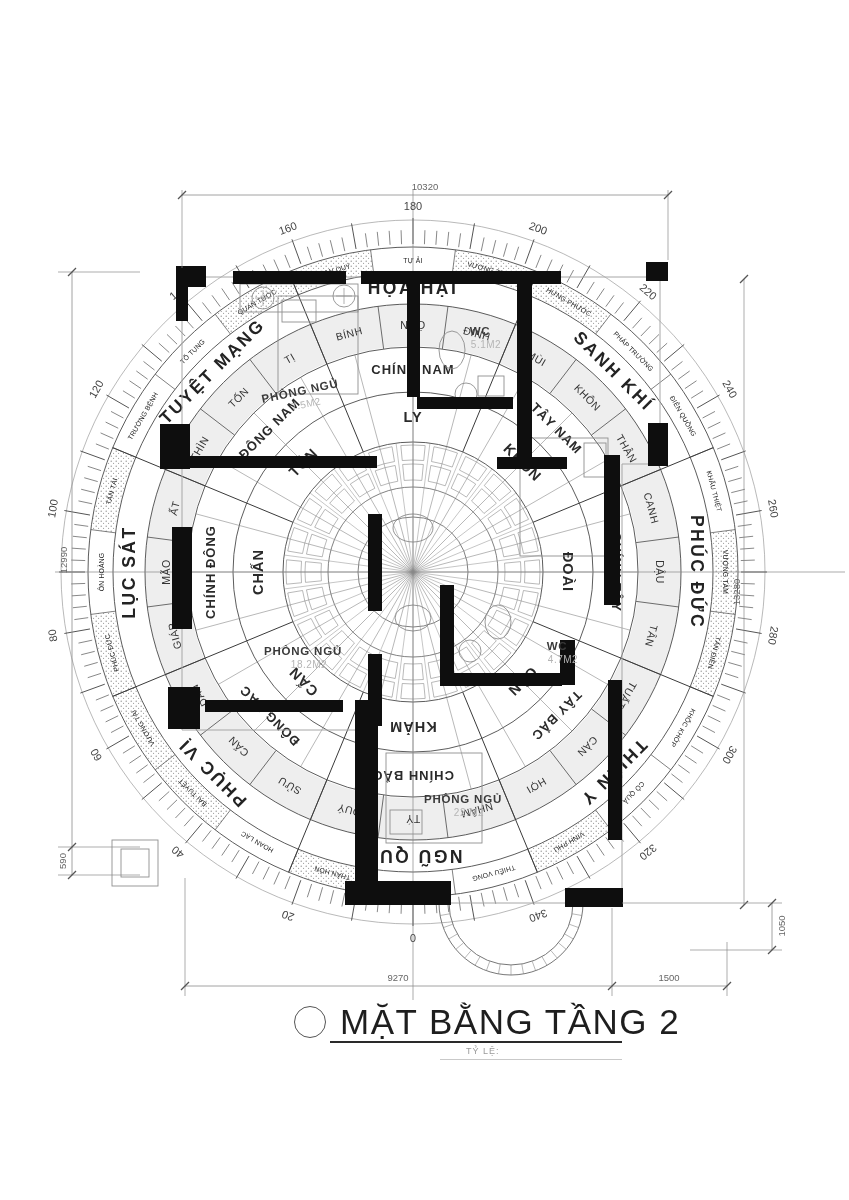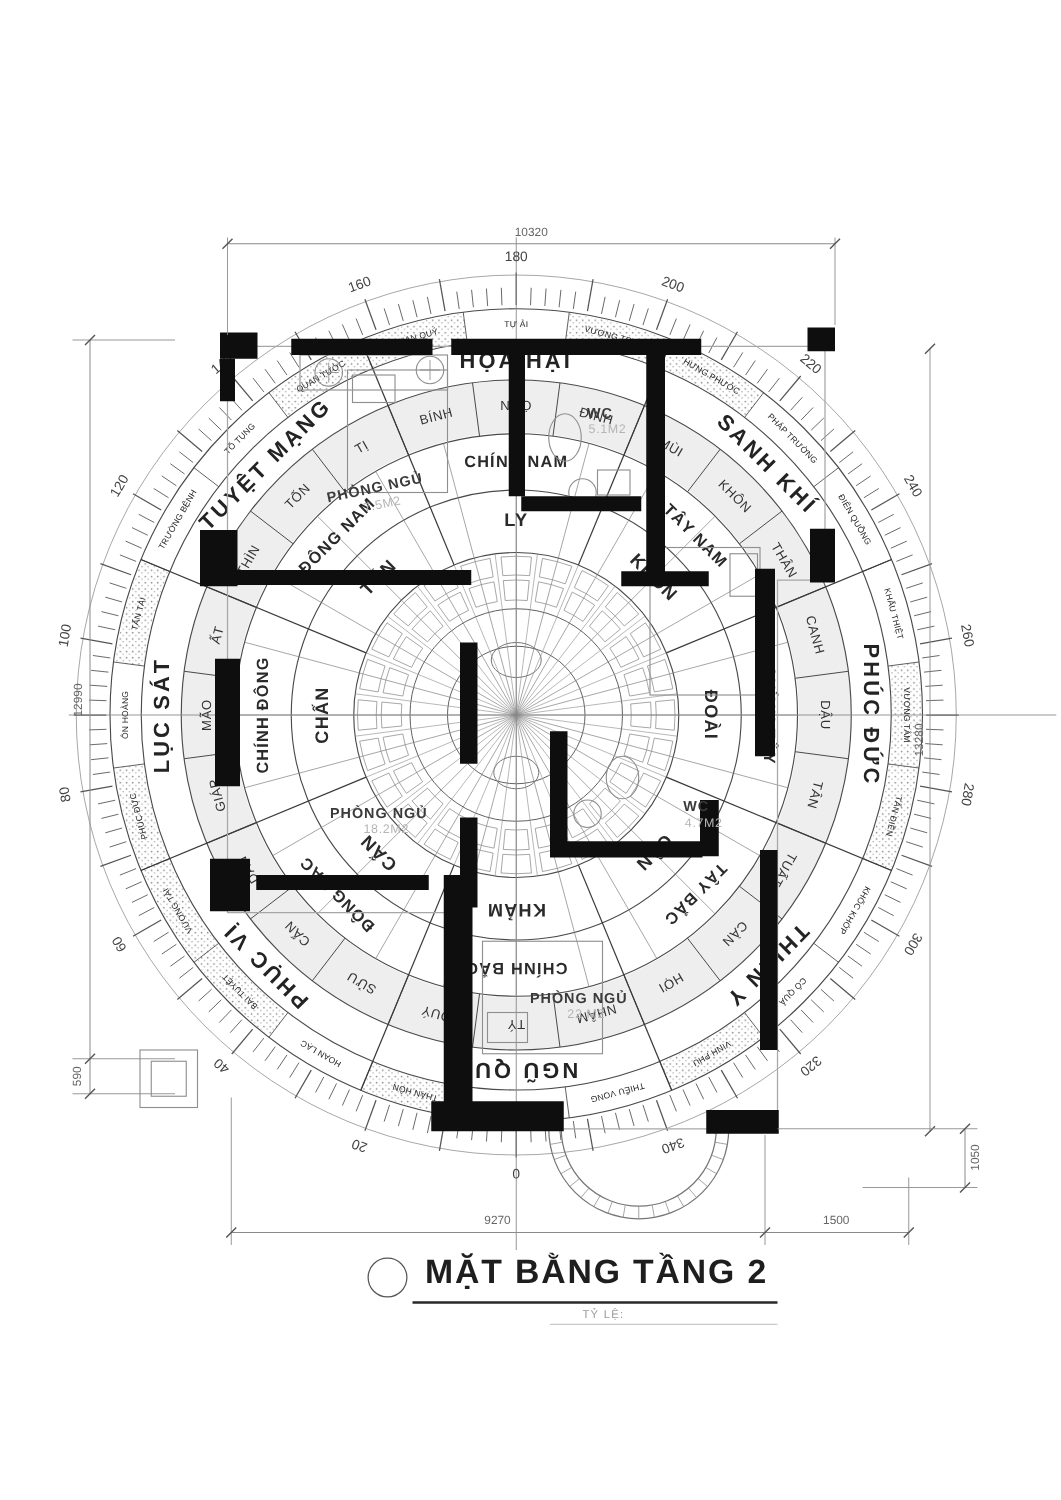--- a/index.html
+++ b/index.html
@@ -11,21 +11,21 @@
   .t-dir{font-size:13px;font-weight:bold;letter-spacing:1px;fill:#2a2a2a;}
   .t-tri{font-size:14.5px;font-weight:bold;fill:#2a2a2a;letter-spacing:1px;}
   .t-mtn{font-size:10.5px;fill:#333333;letter-spacing:.5px;}
   .t-star{font-size:6.8px;fill:#222222;letter-spacing:.2px;}
   .t-deg{font-size:11px;fill:#444444;}
   .t-dim{font-size:9.5px;fill:#666666;}
   .t-room{font-size:11.5px;font-weight:bold;fill:#3a3a3a;letter-spacing:.8px;}
   .t-area{font-size:10px;fill:#b5b5b5;letter-spacing:.5px;}
   .section-circle{position:absolute;left:294px;top:1006px;width:30px;height:30px;
       border:1.6px solid #555;border-radius:50%;background:transparent;}
-  .main-title{position:absolute;left:340px;top:1002px;font-size:27px;font-weight:bold;
+  .main-title{position:absolute;left:340px;top:1002px;font-size:35px;font-weight:normal;
       color:#1e1e1e;letter-spacing:1.5px;white-space:nowrap;}
   .title-rule{position:absolute;left:330px;top:1041px;width:292px;height:0;border-top:2px solid #2a2a2a;}
   .scale-text{position:absolute;left:466px;top:1046px;font-size:9px;color:#9a9a9a;letter-spacing:1px;text-align:center;}
   .scale-rule{position:absolute;left:440px;top:1059px;width:182px;height:0;border-top:1px solid #c9c9c9;}
 </style>
 </head>
 <body>
 
 <svg id="plan-svg" width="849" height="1200" viewBox="0 0 849 1200">
   <defs>

